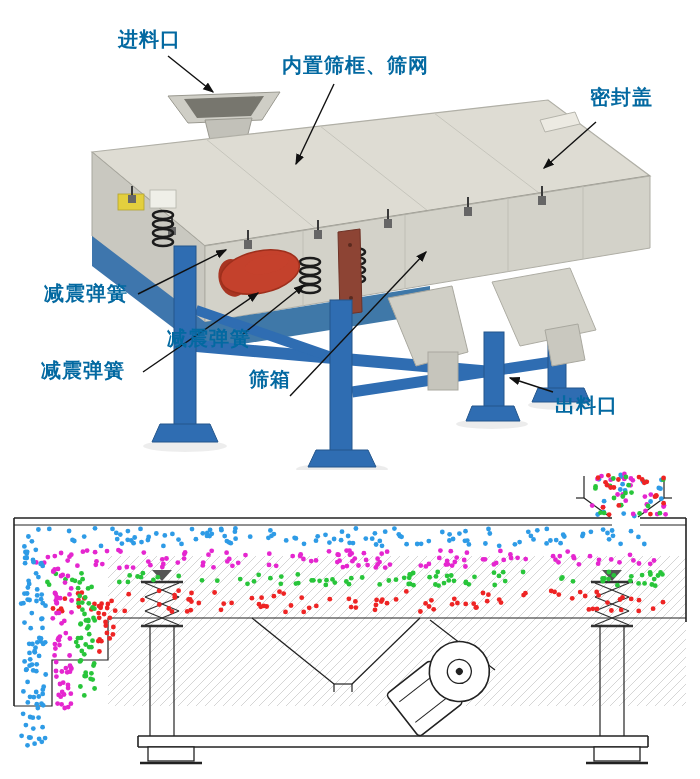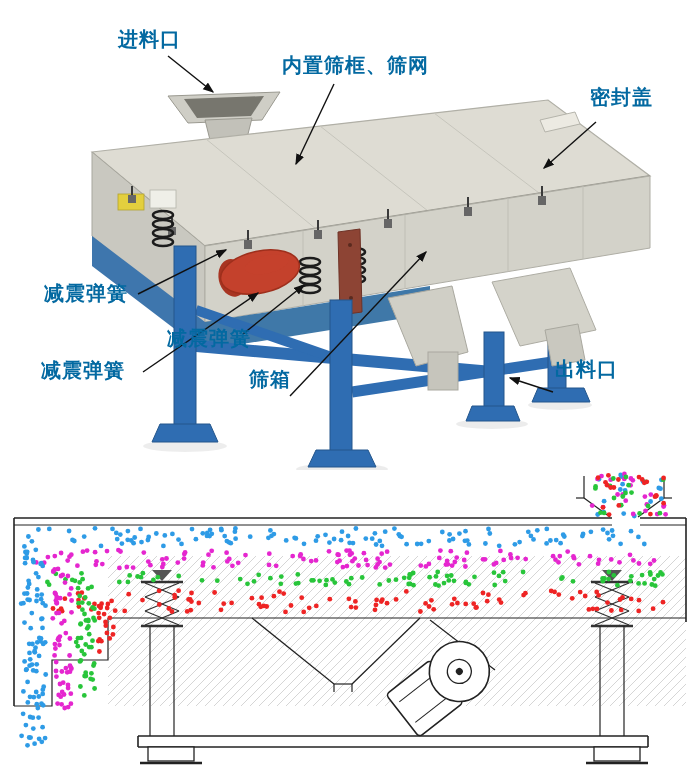--- a/index.html
+++ b/index.html
@@ -161,21 +161,21 @@
     </g>
   </svg>
 
   <div class="label" style="left:118px;top:28px">进料口</div>
   <div class="label" style="left:282px;top:54px">内置筛框、筛网</div>
   <div class="label" style="left:590px;top:86px">密封盖</div>
   <div class="label" style="left:44px;top:282px">减震弹簧</div>
   <div class="label" style="left:167px;top:327px">减震弹簧</div>
   <div class="label" style="left:41px;top:359px">减震弹簧</div>
   <div class="label" style="left:249px;top:368px">筛箱</div>
-  <div class="label" style="left:555px;top:358px">出料口</div>
+  <div class="label" style="left:555px;top:394px">出料口</div>
 
   <svg id="schematic-svg" width="700" height="309" viewBox="0 0 700 309">
     <defs>
       <pattern id="hatch" width="9" height="9" patternUnits="userSpaceOnUse">
         <path d="M0 9 L9 0" stroke="#cccccc" stroke-width="0.8"></path>
       </pattern>
       <g id="spring-sym" stroke="#333" stroke-width="1.3" fill="none">
         <polygon points="8,-12 28,-12 18,-1" fill="#555" stroke="none"></polygon>
         <line x1="-3" y1="0" x2="39" y2="0" stroke-width="2.6"></line>
         <line x1="-3" y1="44" x2="39" y2="44" stroke-width="2.6"></line>

